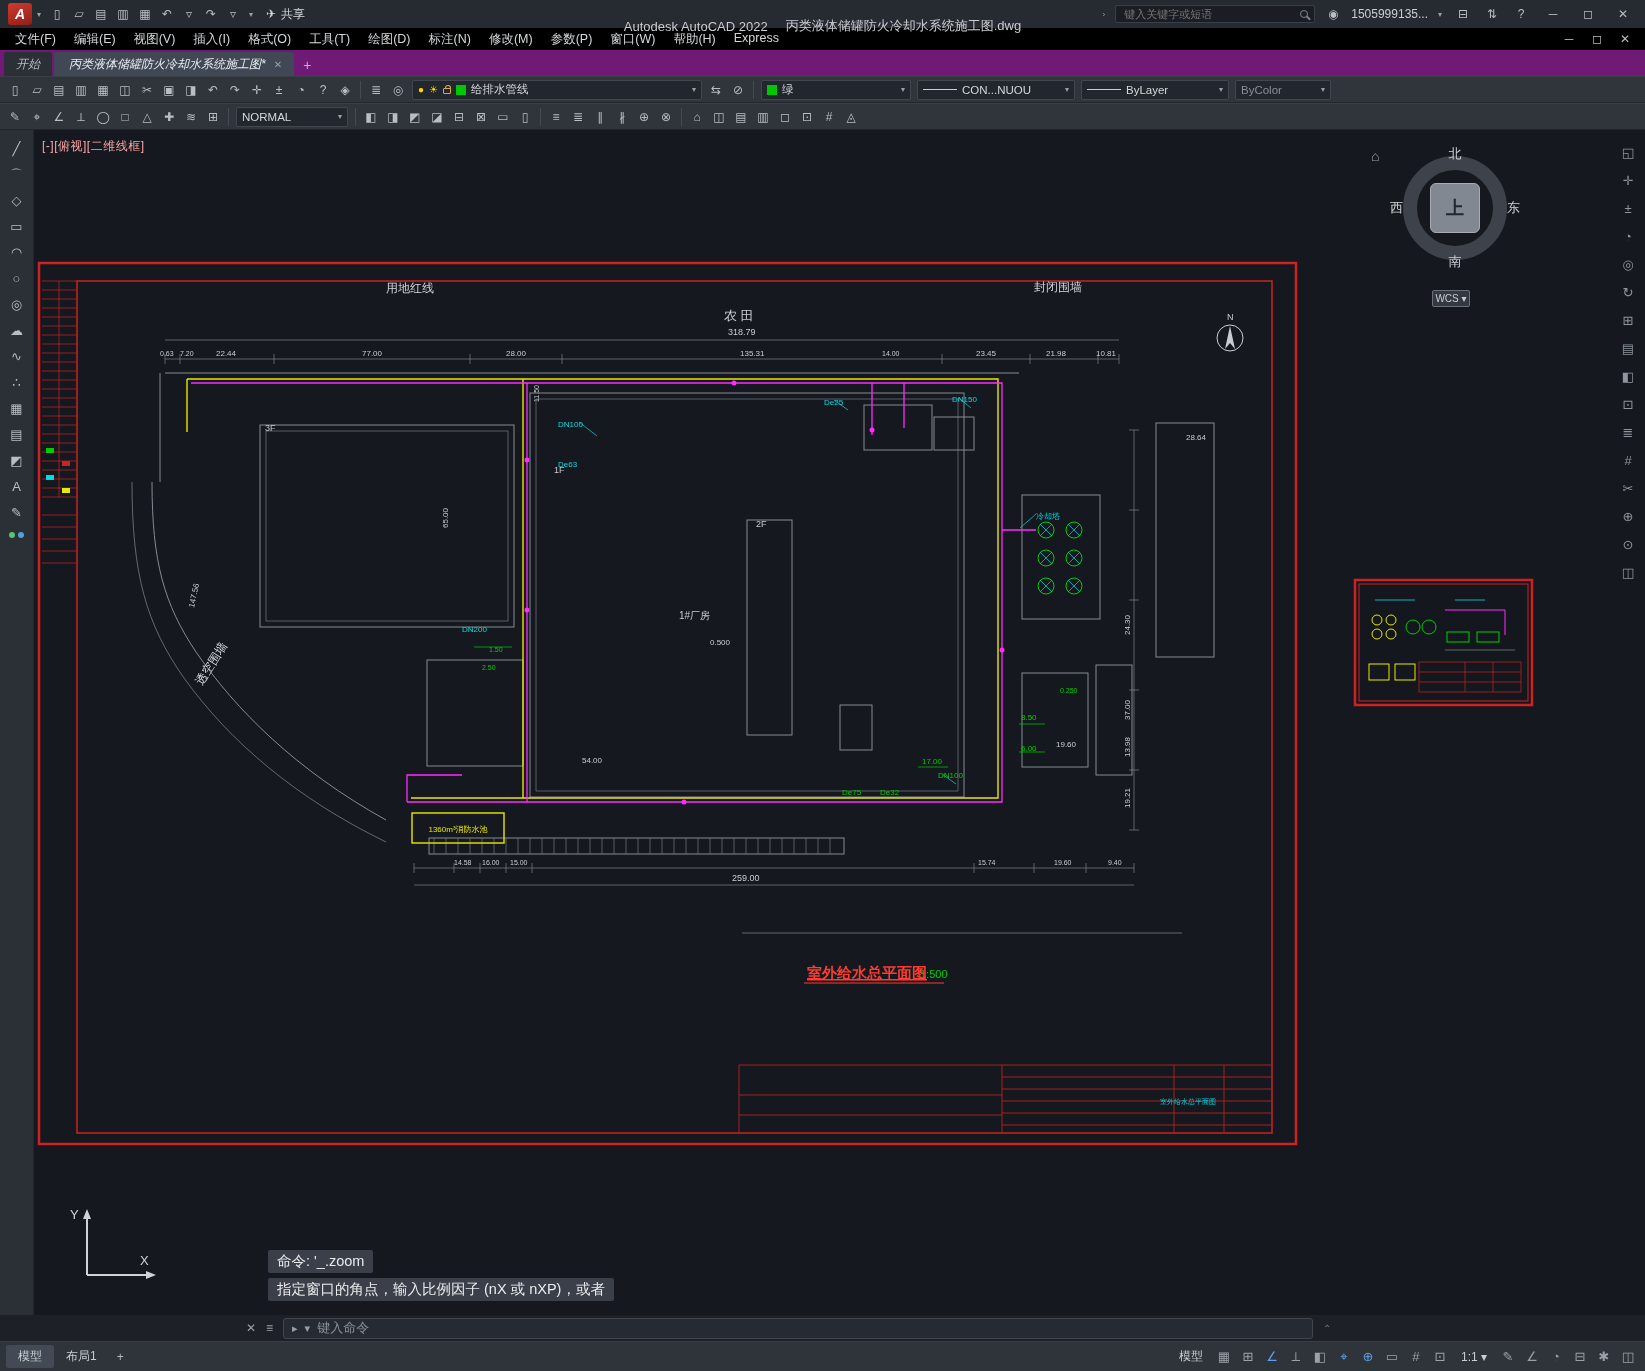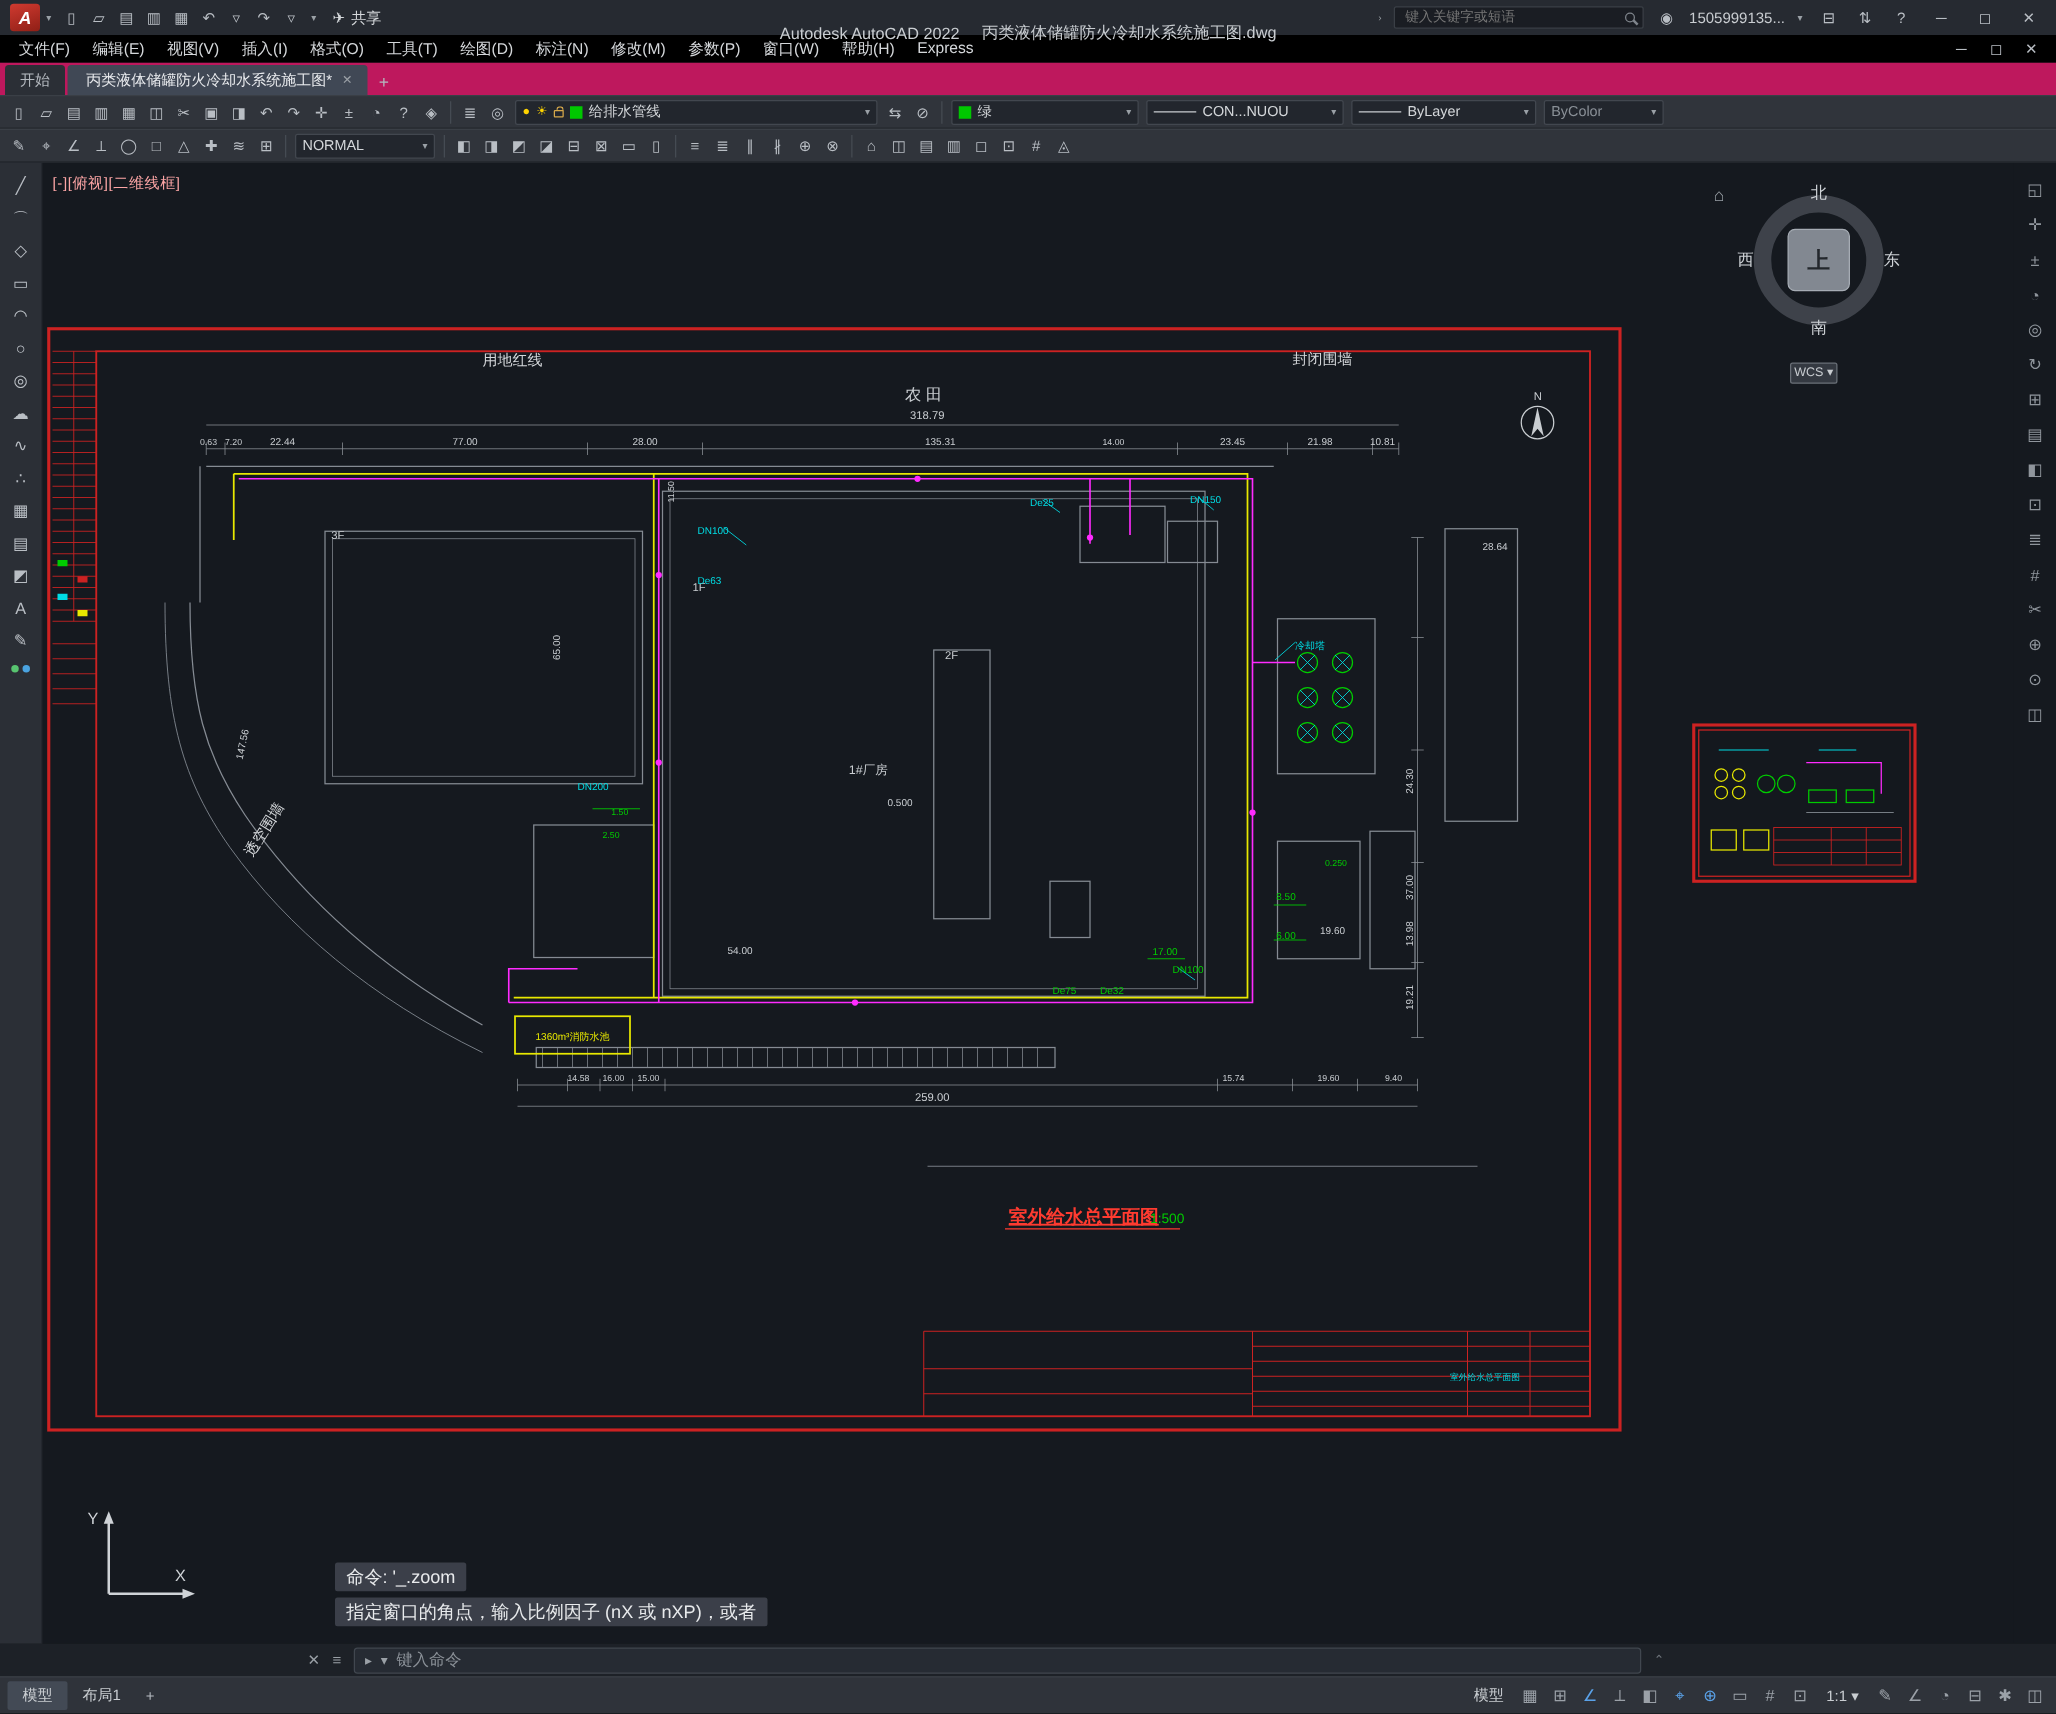--- a/index.html
+++ b/index.html
@@ -31,21 +31,21 @@
              color:#b9bec4; font-size:12px; }
 
   
   .menubar { flex:0 0 22px; background:#000000; display:flex; align-items:center; padding:0 6px;
              font-size:12.5px; color:#d4d7da; z-index:29; }
   .menu-item { padding:0 9px; height:100%; display:flex; align-items:center; }
   .menubar .win-ctrls { margin-left:auto; display:flex; }
   .menubar .win-btn { height:20px; }
 
   
-  .filetabs { flex:0 0 26px; background:#be185d; display:flex; align-items:flex-end; padding:2px 4px 0; gap:2px; z-index:28; }
+  .filetabs { flex:0 0 26px; background:#701a75; display:flex; align-items:flex-end; padding:2px 4px 0; gap:2px; z-index:28;font-style:italic; }
   .ftab { height:24px; padding:0 12px; display:flex; align-items:center; gap:8px; font-size:12px;
           color:#b4b9bf; background:#2b2f36; border-radius:3px 3px 0 0; white-space:nowrap; }
   .ftab.active { background:#404855; color:#e9ebee;padding-left:15px; }
   .ftab .x { font-size:10px; color:#9aa0a6; }
   .ftab-add { width:22px; height:22px; display:flex; align-items:center; justify-content:center;
               color:#b4b9bf; font-size:14px; }
 
   
   .toolbar { flex:0 0 27px; background:#30343b; border-top:1px solid #3a3f46; border-bottom:1px solid #22262c;
              display:flex; align-items:center; padding:0 4px; z-index:27; }

